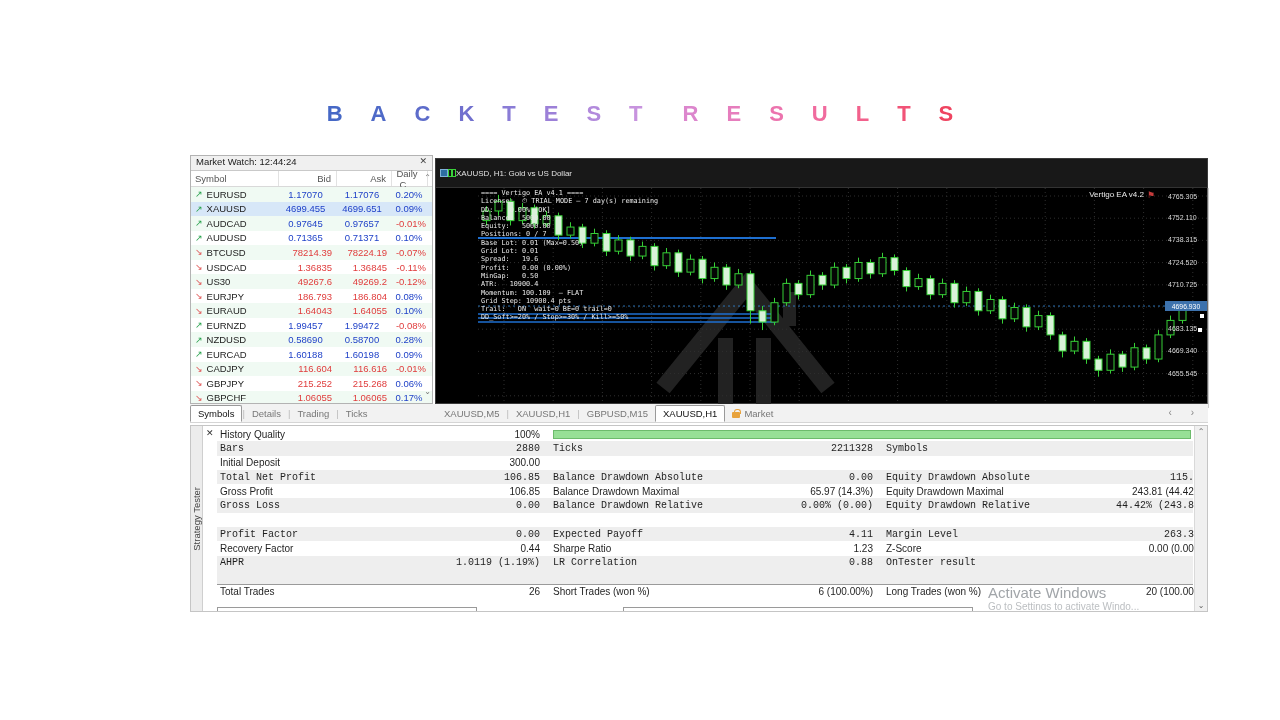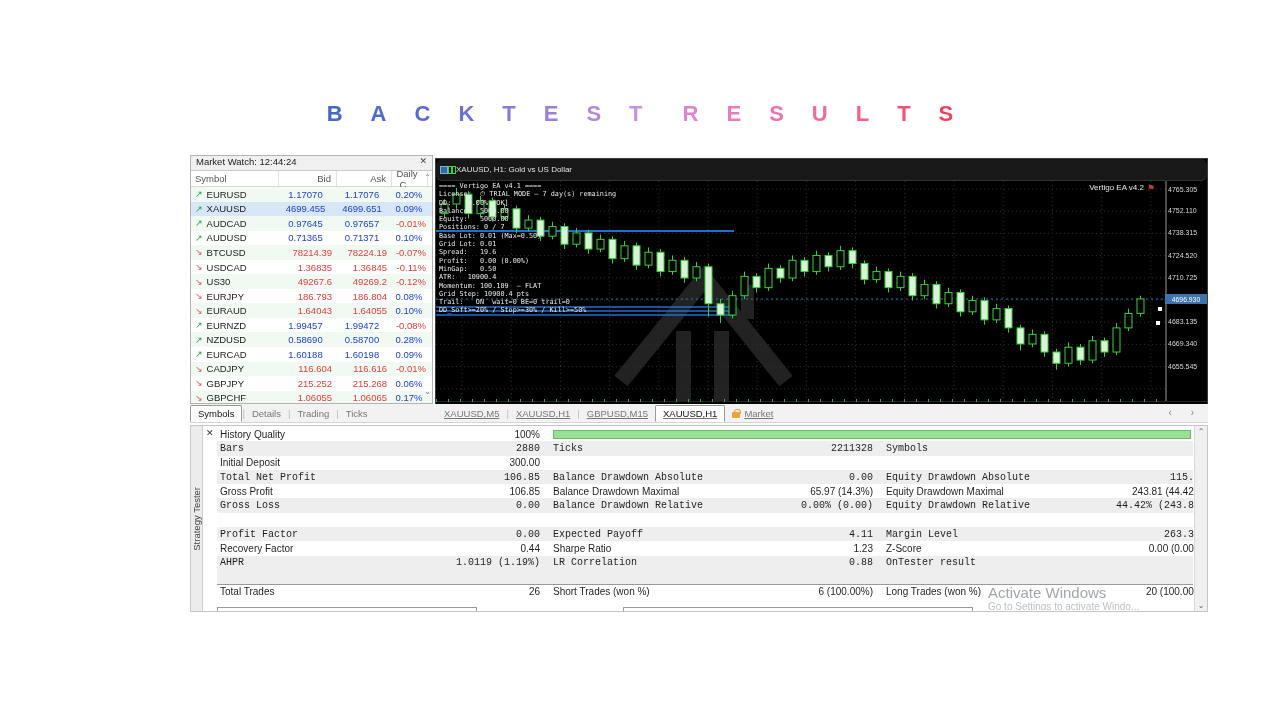--- a/index.html
+++ b/index.html
@@ -33,26 +33,26 @@
   .c-dly { width:36px; text-align:right; padding-right:2px; }
   .arrow-up   { color:#28a24c; font-size:9px; }
   .arrow-down { color:#e05555; font-size:9px; }
   .px-up   { color:#2042c8;text-align:center; }
   .px-down { color:#e03c3c; }
   .mw-scroll { position:absolute; right:1px; font-size:8px; color:#777; }
 
   
   .chart-window { position:absolute; left:435px; top:158px; width:773px; height:246px;
     background:#000; border:1px solid #3a3a3a; }
-  .chart-titlebar { height:22px; background:#181818; border-bottom:1px solid #333;
-    display:flex; align-items:center; gap:0; padding:0 4px; color:#e0e0e0; font-size:8px;border-radius:6px; }
+  .chart-titlebar { height:29px; background:#181818; border-bottom:1px solid #333;
+    display:flex; align-items:center; gap:0; padding:0 4px; color:#e0e0e0; font-size:8px; }
   .tb-icon1 { width:8px; height:8px; background:#2d6da3; border:1px solid #7fb2d9; }
   .tb-icon2 { width:8px; height:8px; background:#111; border:1px solid #3bd23b;
     background-image:linear-gradient(90deg, transparent 2px, #3bd23b 2px, #3bd23b 4px, transparent 4px); }
-  .chart-body { position:relative; height:220px; }
+  .chart-body { position:relative; height:220px;margin-left:42px; }
   .chart-body svg { position:absolute; left:0; top:0; }
   .ea-overlay { position:absolute; left:3px; top:1px; font-family:"DejaVu Sans Mono", monospace;
     font-size:6.8px; line-height:8.3px; color:#e9e9e9; white-space:pre; }
   .trial-overlay { position:absolute; left:14px; top:46px; font-size:11.5px; font-weight:bold;
     line-height:15.5px; color:#2f66d6; text-shadow:0 0 1px #123; white-space:pre; }
   .ea-badge { position:absolute; right:52px; top:2px; color:#e8e8e8; font-size:8px;
     display:flex; gap:3px; align-items:center; }
   .flag-icon { color:#c43b3b; font-size:9px; line-height:8px; }
   .price-axis { position:absolute; right:0; top:0; width:42px; height:220px; }
   .price-tick { position:absolute; left:3px; color:#d8d8d8; font-size:7px; transform:translateY(-50%); }
@@ -60,21 +60,21 @@
     color:#fff; font-size:6.8px; display:flex; align-items:center; justify-content:center; }
   .time-axis { position:relative; height:13px; background:#000; border-top:1px solid #222; }
   .time-ticks { position:absolute; left:0; top:-3px; width:730px; height:3px;
     background:repeating-linear-gradient(90deg,#2fae2f 0 1px, transparent 1px 12px); }
   .time-label { position:absolute; top:2px; color:#cfcfcf; font-size:6.8px; white-space:nowrap; }
 
   
   .tab-band { position:absolute; left:190px; top:404px; width:1018px; height:19px;
     background:#f2f2f2; border-bottom:1px solid #d5d5d5; font-size:9.5px; color:#777; }
   .mw-tabs { position:absolute; left:0; top:0; height:19px; display:flex; align-items:center; }
-  .chart-tabs { position:absolute; left:247px; top:0; height:19px; display:flex; align-items:center;text-decoration:underline; }
+  .chart-tabs { position:absolute; left:247px; top:0; height:19px; display:flex; align-items:center; }
   .tab { padding:2px 7px; display:flex; align-items:center; gap:4px; white-space:nowrap; }
   .tab.active { background:#fff; border:1px solid #9a9a9a; border-bottom:1px solid #fff;
     color:#111; border-radius:2px 2px 0 0; }
   .tab-sep { color:#bbb; }
   .lock-icon { width:8px; height:6px; background:#e8a33d; border-radius:1px; position:relative; margin-top:3px; }
   .lock-icon:before { content:""; position:absolute; left:1.5px; top:-3px; width:5px; height:4px;
     border:1px solid #e8a33d; border-bottom:none; border-radius:3px 3px 0 0; }
   .tab-nav { position:absolute; right:6px; top:3px; color:#888; font-size:10px; letter-spacing:8px; }
 
   

